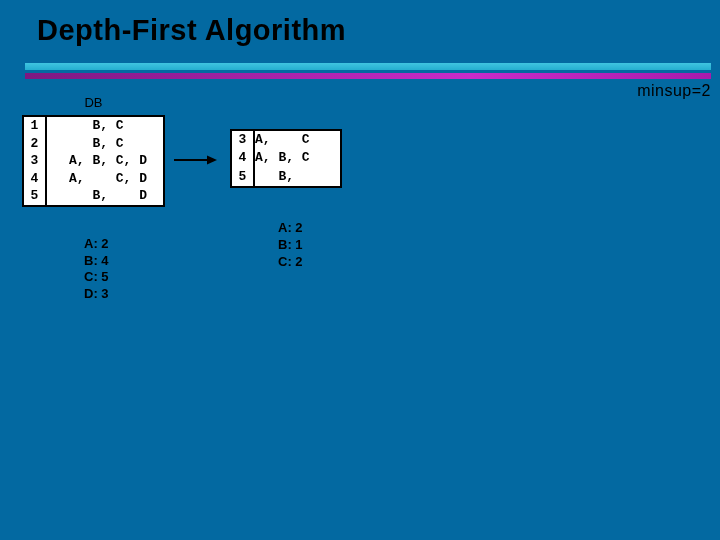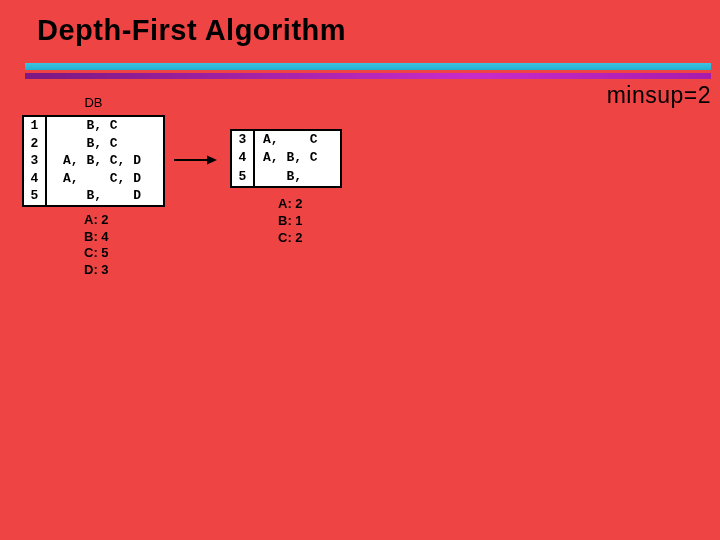--- a/index.html
+++ b/index.html
@@ -1,21 +1,21 @@
 <!DOCTYPE html>
 <html><head>
 <meta charset="utf-8">
 <style>
   * { margin: 0; padding: 0; box-sizing: border-box; }
   html, body { background: #ffffff; }
   .slide {
     position: relative;
     width: 720px;
     height: 540px;
-    background: #ef4444;
+    background: #0369a1;
     font-family: "Liberation Sans", sans-serif;
     color: #000000;
     overflow: hidden;
   }
   .title {
     position: absolute;
     left: 37px;
     top: 14px;
     font-size: 29px;
     font-weight: bold;
@@ -36,21 +36,21 @@
     left: 25px;
     top: 73px;
     width: 686px;
     height: 6px;
     background: linear-gradient(to right, #7d1881, #c92bc9 65%, #a81bac);
   }
   .minsup {
     position: absolute;
     right: 9px;
     top: 82px;
-    font-size: 23px;
+    font-size: 16px;
     font-weight: normal;
     letter-spacing: 0.5px;
     color: #000000;
   }
   .table-label {
     position: absolute;
     font-size: 13px;
     font-weight: normal;
     text-align: center;
     color: #000000;
@@ -74,33 +74,34 @@
     font-size: 13px;
   }
   .items-col {
     flex: 1;
     font-family: "Liberation Mono", monospace;
     font-weight: bold;
     font-size: 13px;
   }
   .db-table  .id-cell, .db-table  .items-cell { line-height: 17.6px; }
   .dbd-table .id-cell, .dbd-table .items-cell { line-height: 18.3px; }
-  .db-table  .items-col { padding-left: 16px; }
-  .dbd-table .items-col { padding-left: 8px; }
+  .db-table  .items-col { padding-left: 22px; }
+  .dbd-table .items-col { padding-left: 0; }
   .items-cell { white-space: pre; }
   .arrow {
     position: absolute;
     left: 172px;
     top: 151px;
   }
   .counts {
     position: absolute;
     font-size: 13px;
     font-weight: bold;
     color: #000000;
+    margin-top: 24px;
   }
   .db-counts  { left: 84px;  top: 212px; line-height: 16.5px; }
   .dbd-counts { left: 278px; top: 196px; line-height: 16.8px; }
 </style>
 </head>
 <body>
 
 <div class="slide">
 
   <div class="title">Depth-First Algorithm</div>

